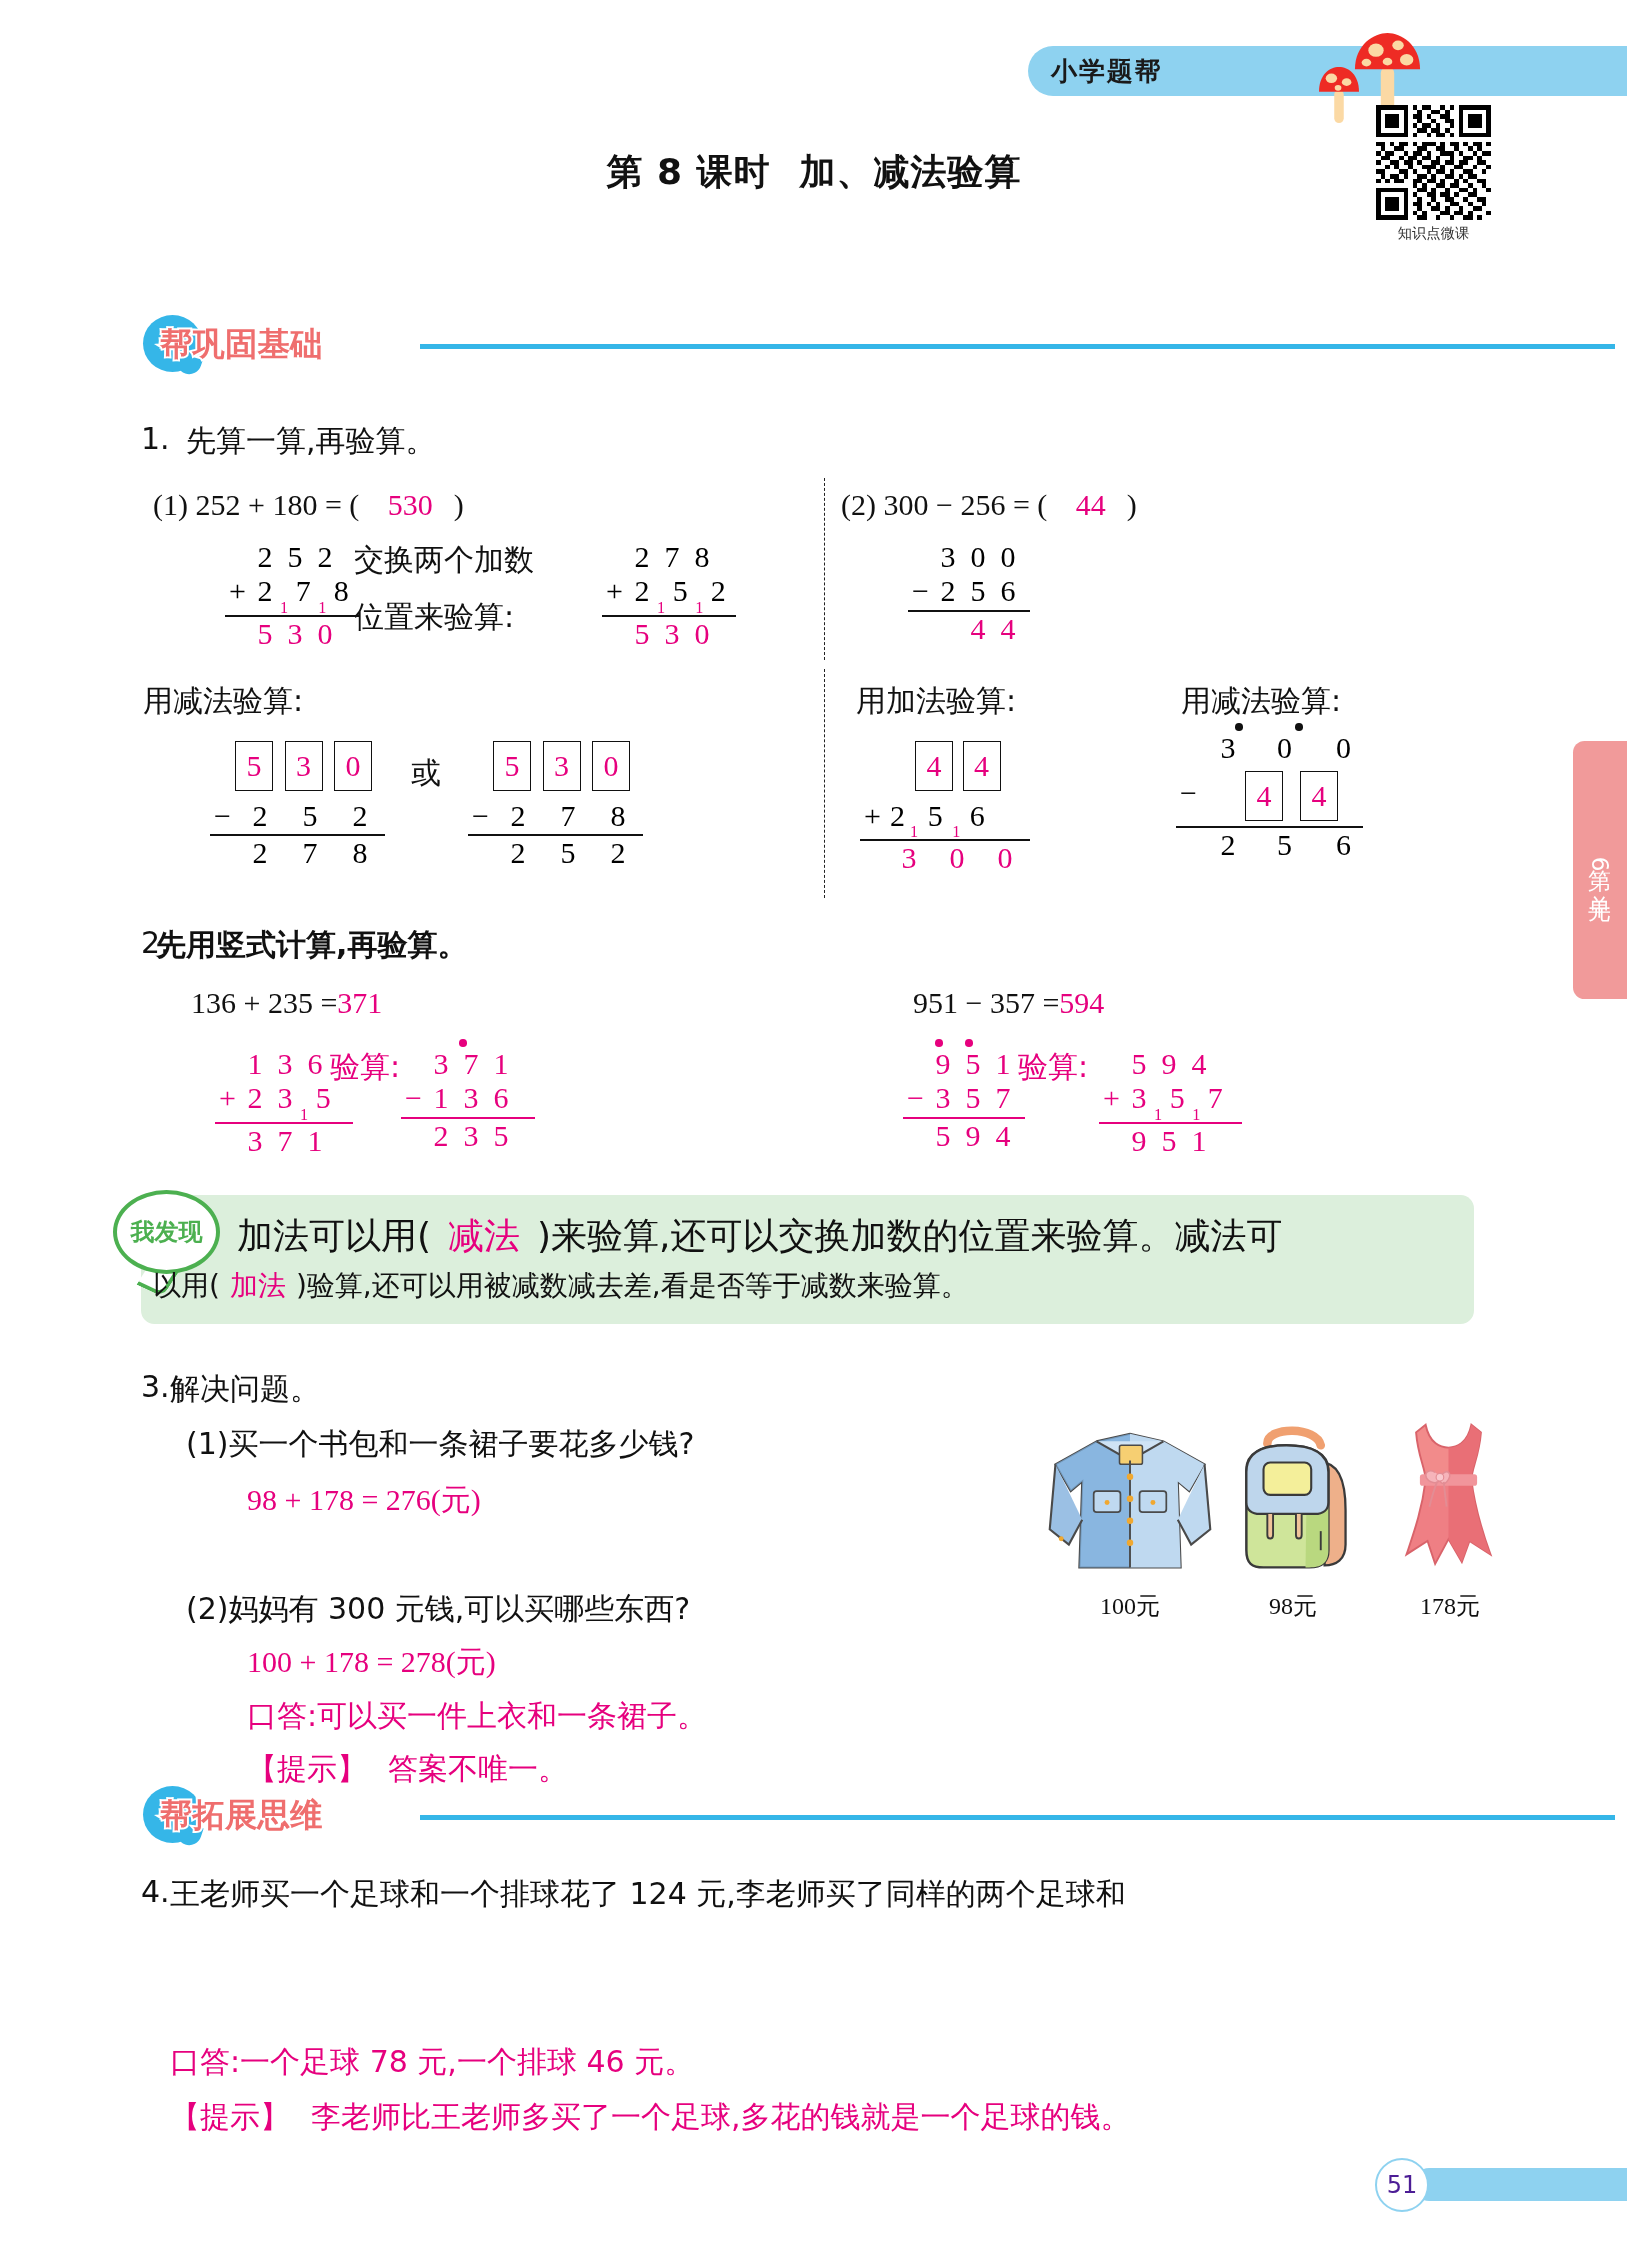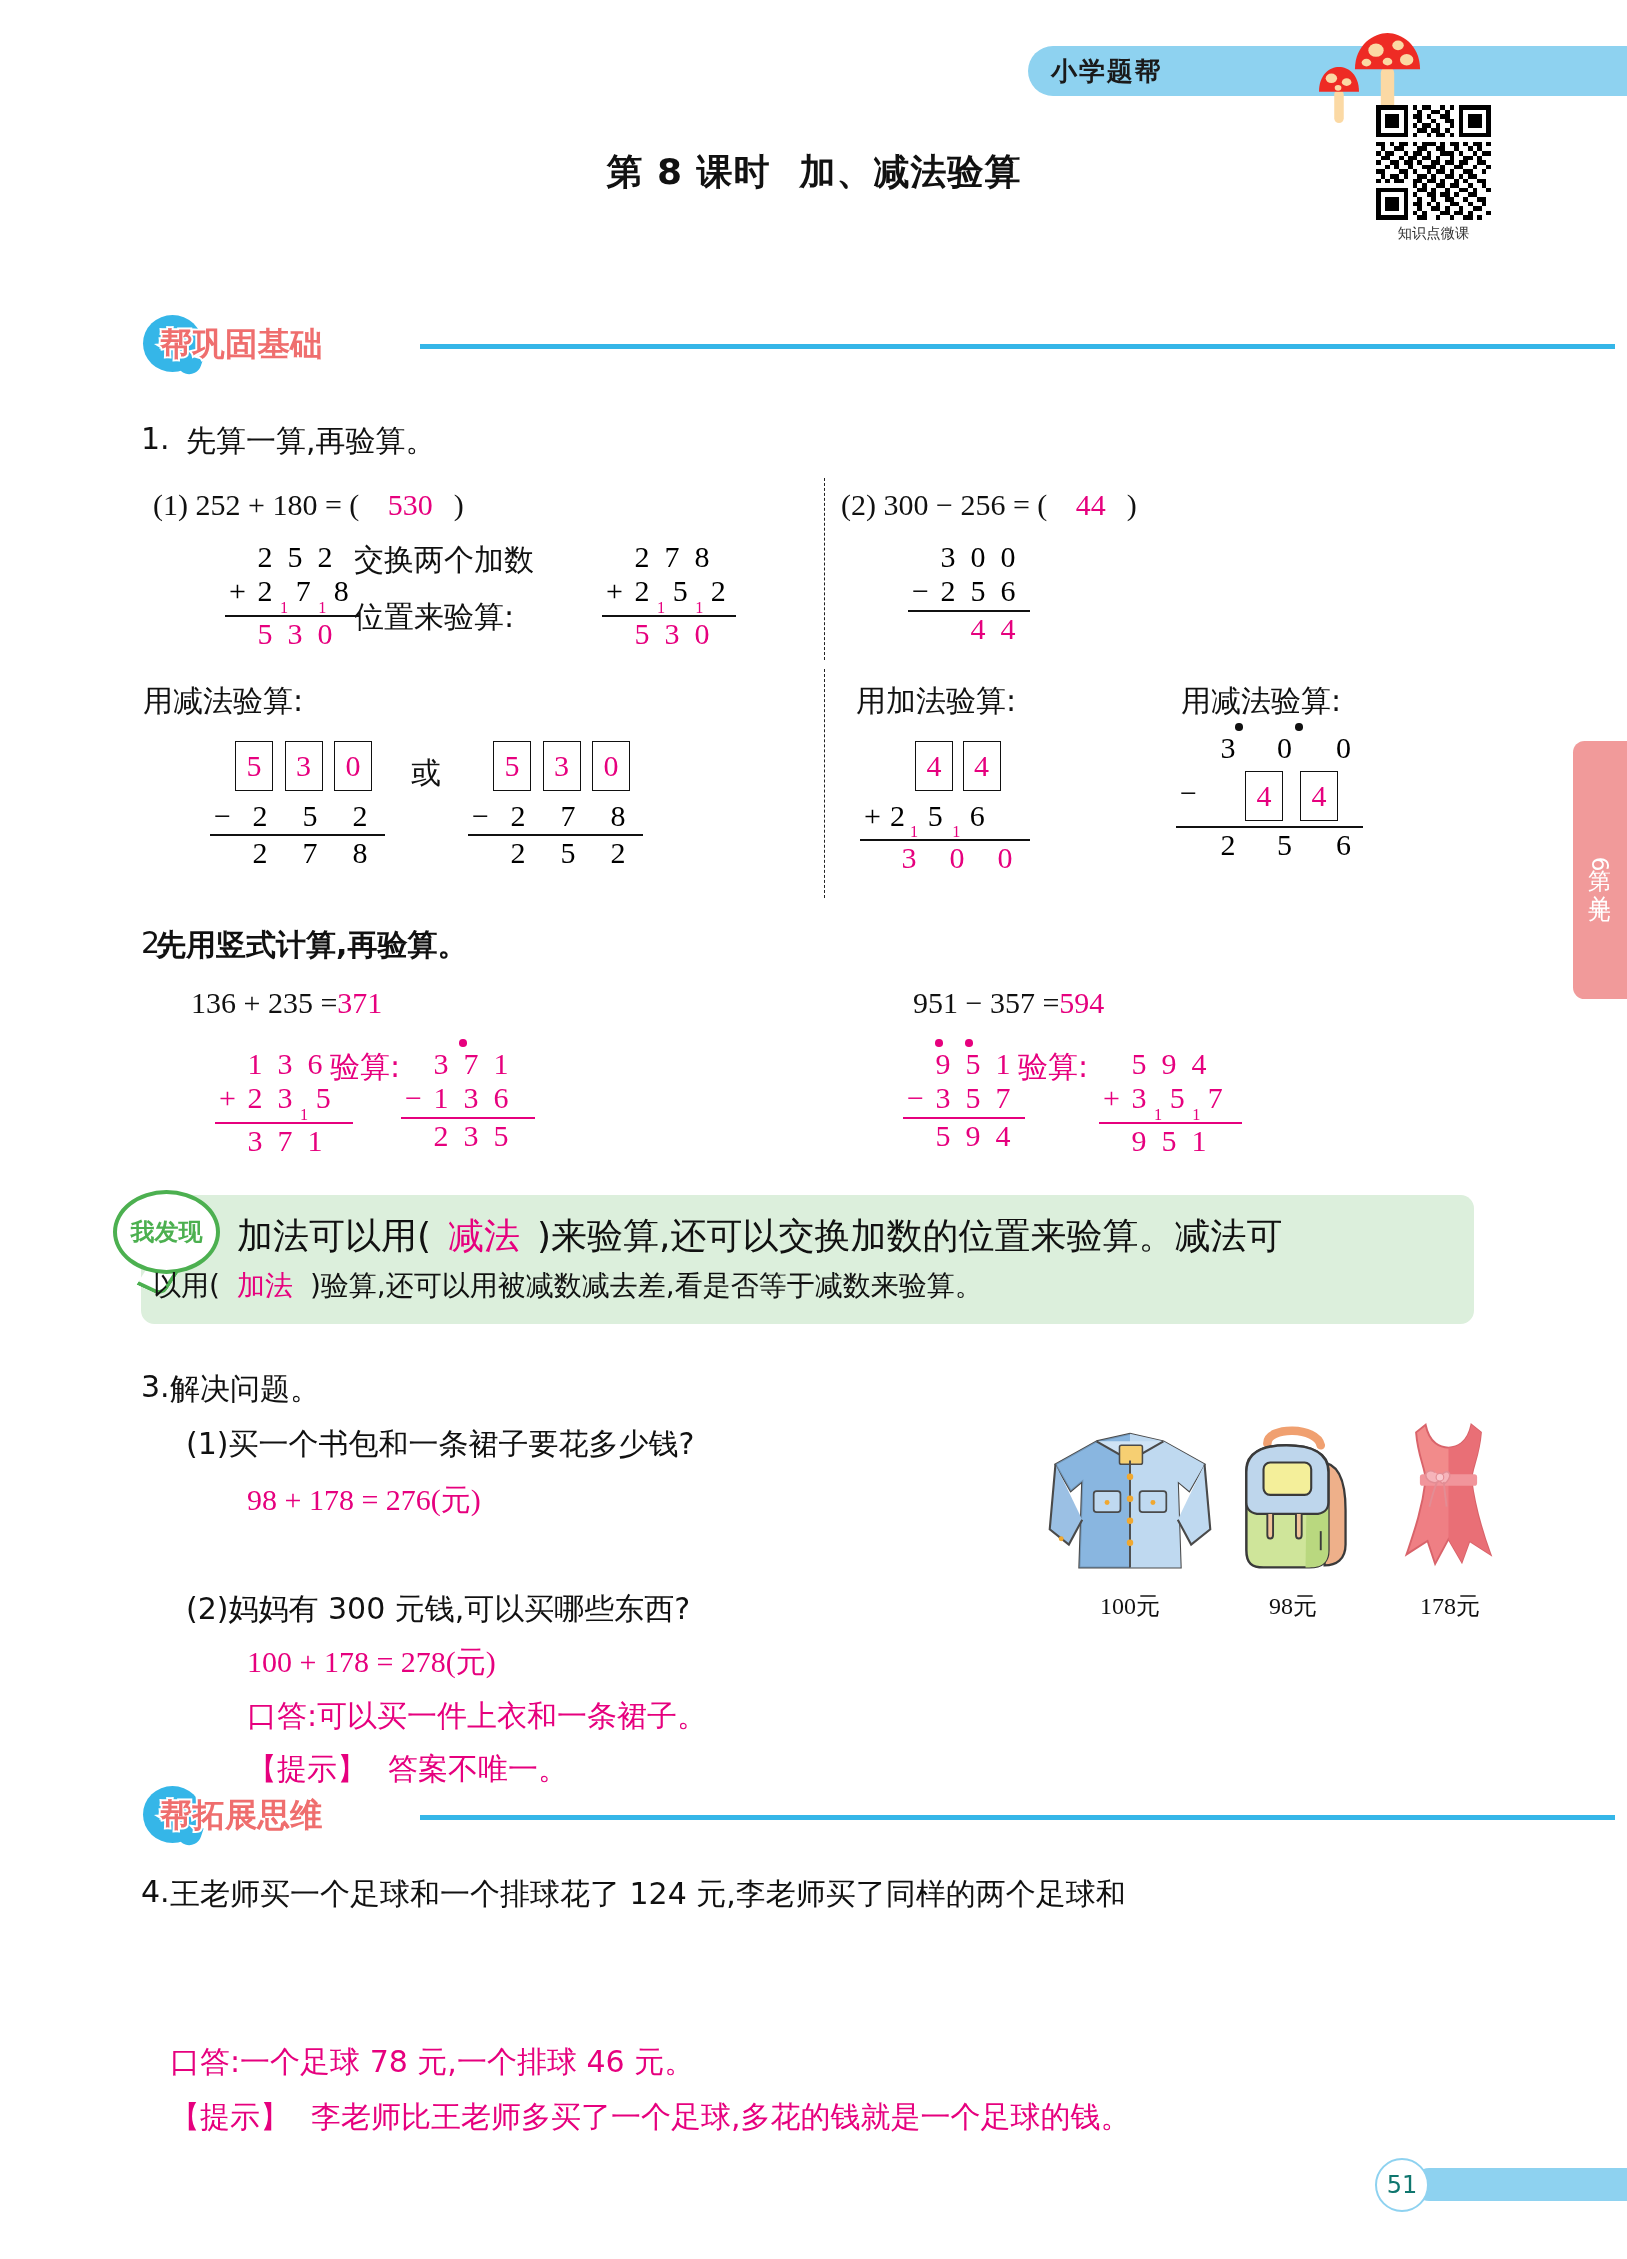--- a/index.html
+++ b/index.html
@@ -128,21 +128,21 @@
   
   .foot-bar {
     position:absolute; left:1413px; top:2168px; width:215px; height:32.5px;
     background:#8ed2f0; border-radius:16.3px 0 0 16.3px;
   }
   .foot-pg {
     position:absolute; left:1375px; top:2158px; width:54px; height:54px;
     background:#ffffff; border:2.9px solid #8ed2f0; border-radius:50%;
     display:flex; align-items:center; justify-content:center;
     font-family:"DejaVu Sans","Liberation Sans",sans-serif;
-    font-size:24px; color:#0f766e;
+    font-size:24px; color:#4c1d95;
   }
 </style>
 </head>
 <body>
 
 <div class="page">
 
   <div class="hdr-bar"></div>
   <div class="hdr-bar-text">小学题帮</div>
 
@@ -531,21 +531,21 @@
 
   <div class="findbox"></div>
   <div class="findtail"></div>
   <div class="findbubble">
     <span>我发现</span>
   </div>
   <div class="t qtxt hand" style="left:237px; top:1212px; font-size:36px;">
     <span>加法可以用(</span><span class="pink" style="margin:0 17px;">减法</span><span>)来验算,还可以交换加数的位置来验算。减法可</span>
   </div>
   <div class="t qtxt hand" style="left:153px; top:1267px; font-size:28px;">
-    <span>以用(</span><span class="pink" style="margin:0 17px;">加法</span><span>)验算,还可以用被减数减去差,看是否等于减数来验算。</span>
+    <span>以用(</span><span class="pink" style="margin:0 10px;">加法</span><span>)验算,还可以用被减数减去差,看是否等于减数来验算。</span>
   </div>
 
   <div class="t qnum hand" style="left:141px; top:1369px;">3.</div>
   <div class="t qtxt hand" style="left:170px; top:1369px;">解决问题。</div>
 
   <div class="t qtxt hand" style="left:186px; top:1424px;">
     <span>(1)</span><span>买一个书包和一条裙子要花多少钱?</span>
   </div>
   <div class="t qtxt num pink" style="left:247px; top:1480px;">98 + 178 = 276(元)</div>
 

